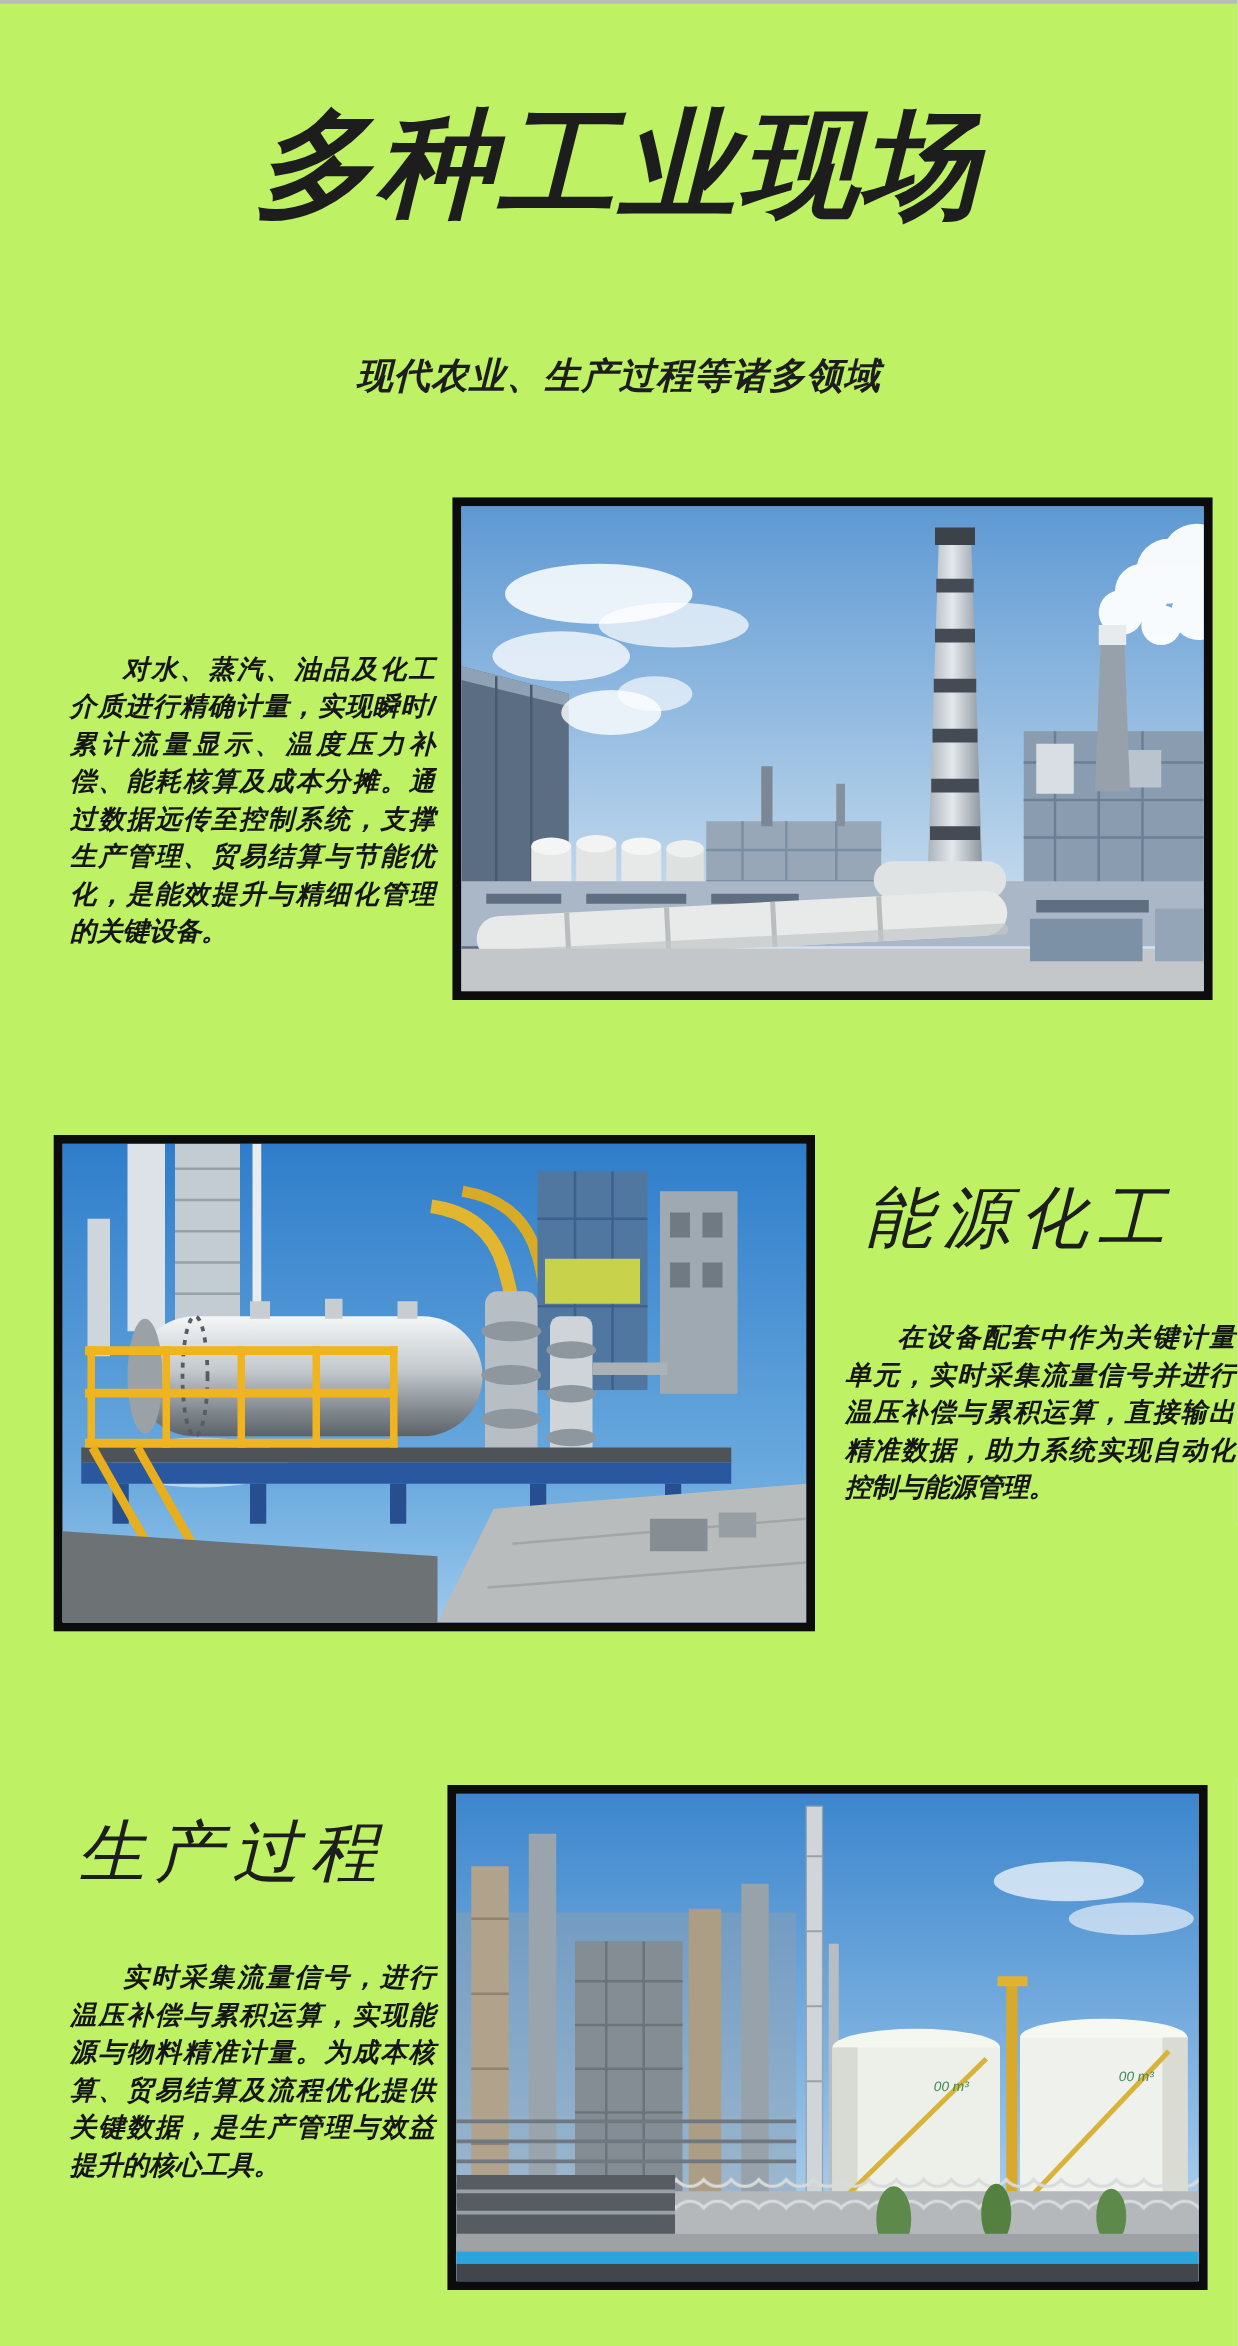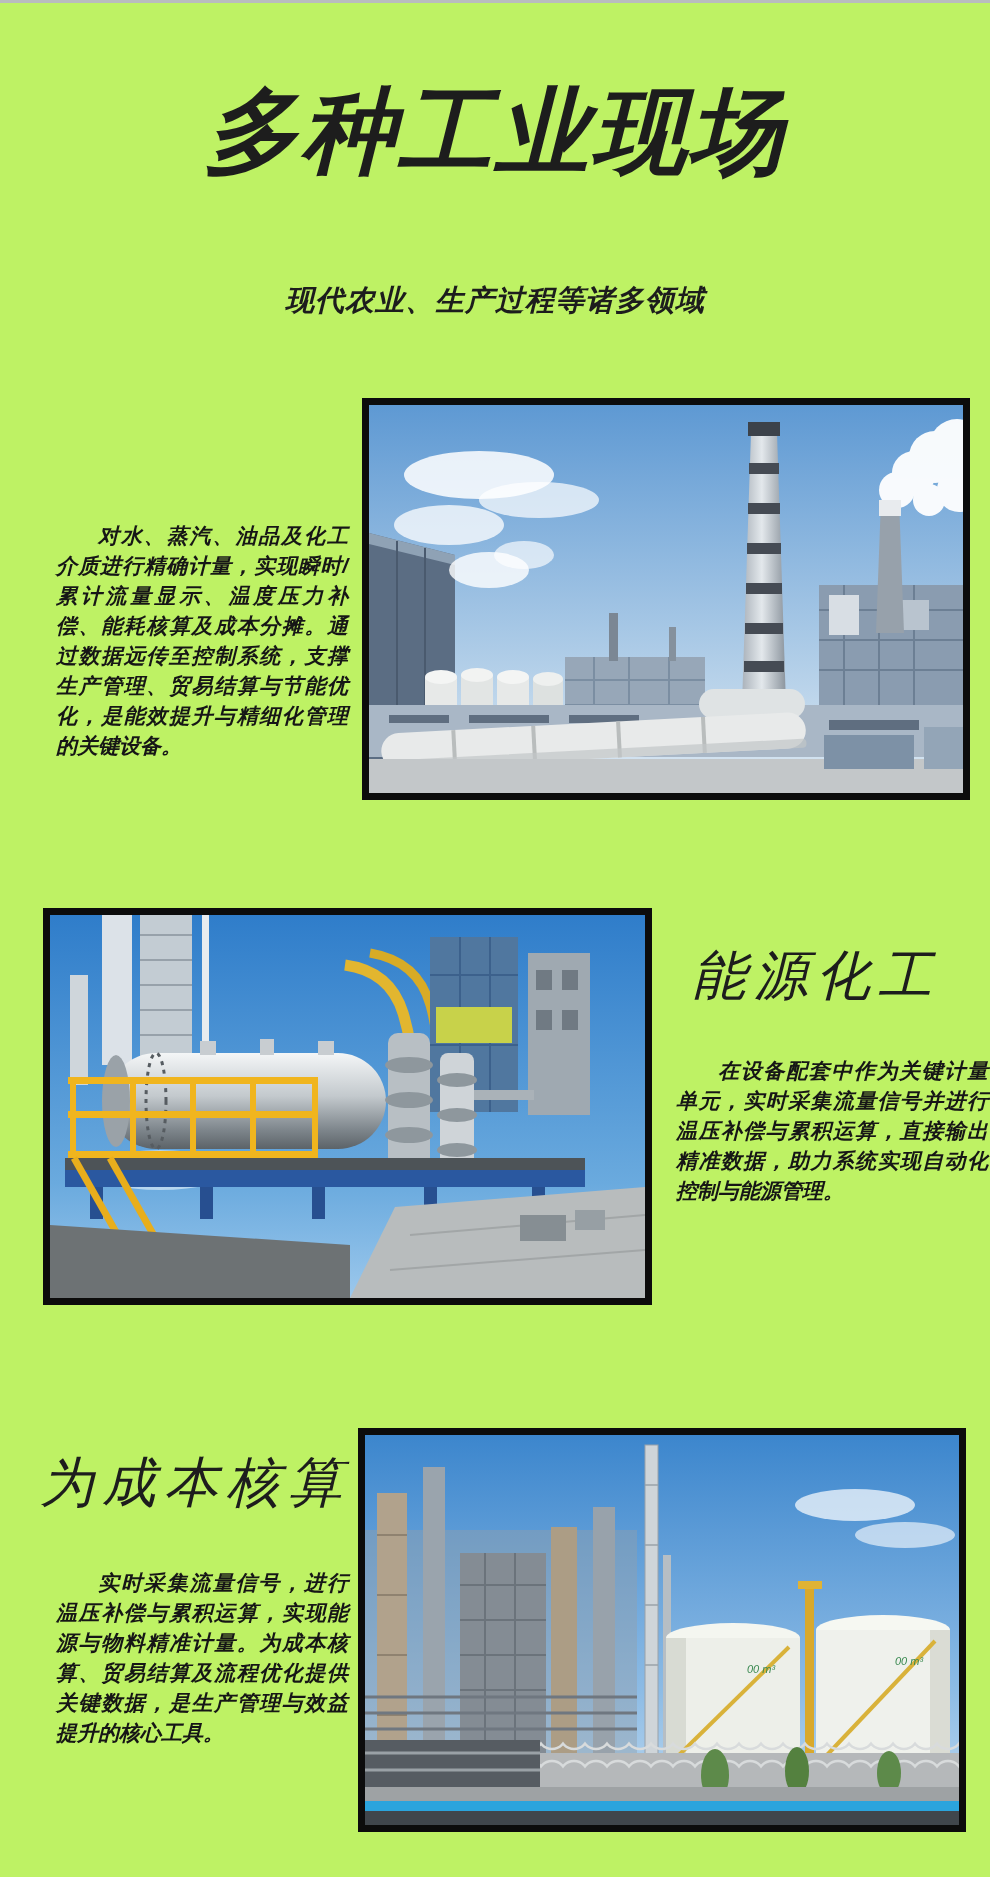--- a/index.html
+++ b/index.html
@@ -256,21 +256,21 @@
           <line x1="340" y1="355" x2="595" y2="335"></line>
         </g>
       <rect x="470" y="300" width="46" height="26" fill="#868e93"></rect>
       <rect x="525" y="295" width="30" height="20" fill="#979fa4"></rect>
     </svg>
   </div>
 
   <div class="sec-heading h2">能源化工</div>
   <p class="sec-body b2">在设备配套中作为关键计量单元，实时采集流量信号并进行温压补偿与累积运算，直接输出精准数据，助力系统实现自动化控制与能源管理。</p>
 
-  <div class="sec-heading h3">为成本核算</div>
+  <div class="sec-heading h3">生产过程</div>
   <p class="sec-body b3">实时采集流量信号，进行温压补偿与累积运算，实现能源与物料精准计量。为成本核算、贸易结算及流程优化提供关键数据，是生产管理与效益提升的核心工具。</p>
 
   <div class="photo-frame f3">
     <svg width="594" height="390" viewBox="0 0 594 390">
       <defs>
         <linearGradient id="sky3" x1="0" y1="0" x2="0" y2="1">
           <stop offset="0" stop-color="#3c86cd"></stop>
             <stop offset="0.65" stop-color="#8cbbe5"></stop>
             <stop offset="1" stop-color="#c2dcf0"></stop>
         </linearGradient>

